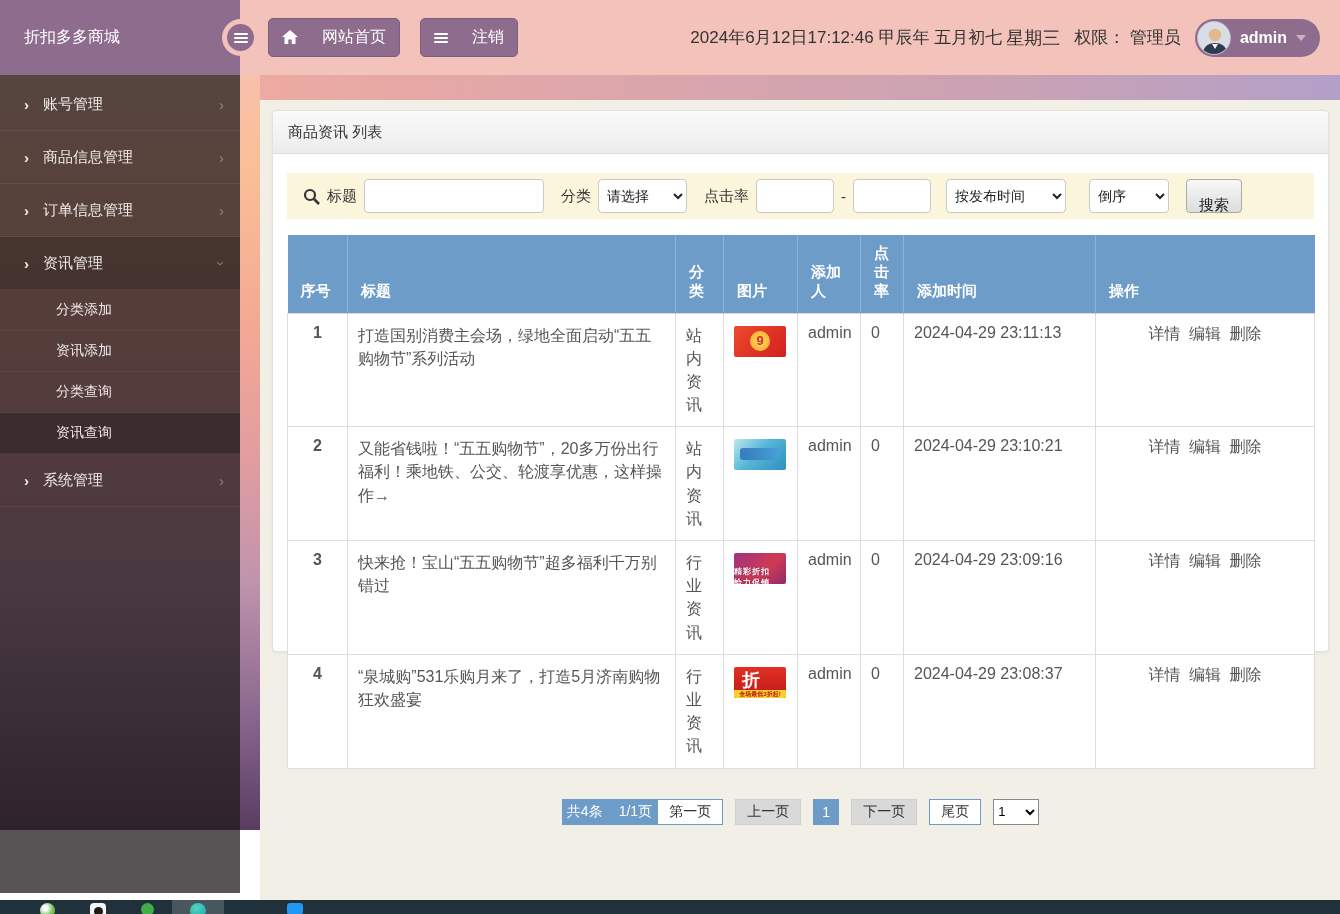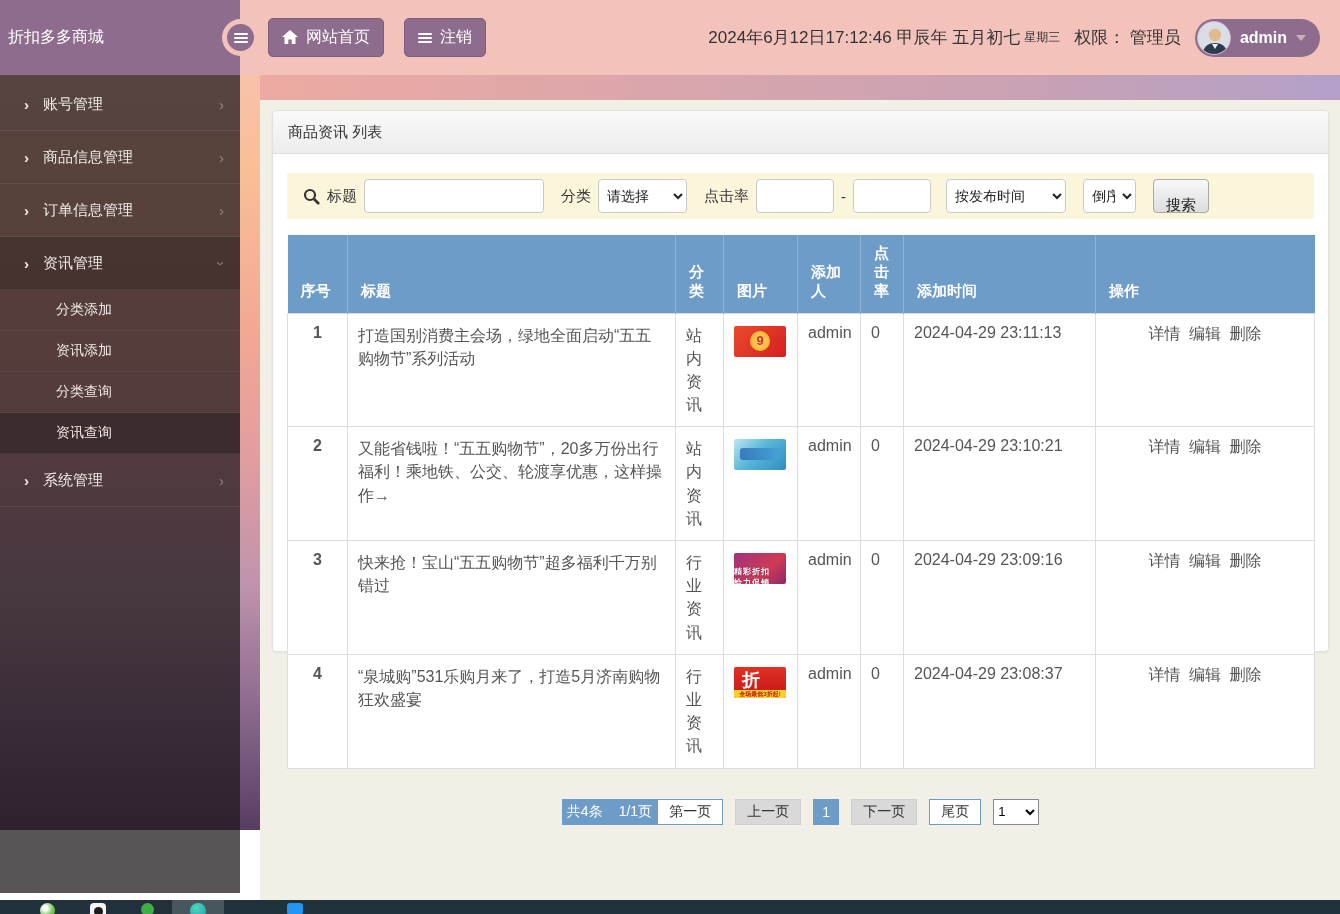--- a/index.html
+++ b/index.html
@@ -9,21 +9,21 @@
 
   
   #bg-left { left:0; top:0; width:260px; height:830px;
     background:linear-gradient(180deg,#f5c3bb 0%,#fabf97 20%,#f2a893 40%,#e29d9f 55%,#c094ad 70%,#8d6b90 85%,#593c62 100%); }
   #bg-band { left:260px; top:75px; width:1080px; height:25px;
     background:linear-gradient(90deg,#edaaa2 0%,#c9a2b4 70%,#b3a0c8 100%); }
   #main-bg { left:260px; top:100px; width:1080px; height:800px; background:#f2efe6; }
 
   
   #sidebar-header { left:0; top:0; width:240px; height:75px; background:#8d6c8d; color:#fff;
-    display:flex; align-items:center; padding-left:8px; font-size:16px; z-index:5; }
+    display:flex; align-items:center; padding-left:24px; font-size:16px; z-index:5; }
   #sidebar-menu { left:0; top:75px; width:240px; height:818px; background:rgba(32,26,28,0.75);
     z-index:4; padding-top:3px; color:#efe9e7; }
   .mitem { height:53px; display:flex; align-items:center; padding:0 16px 0 24px;
     border-bottom:1px solid rgba(255,255,255,0.07); cursor:pointer; font-size:15px; }
   .mitem .larr { font-size:15px; font-weight:bold; margin-right:14px; }
   .mitem .rarr { margin-left:auto; color:rgba(255,255,255,0.35); font-size:15px; }
   .mitem.expanded { background:rgba(0,0,0,0.18); }
   .mitem.expanded .rarr { transform:rotate(90deg); }
   .subitem { height:41px; display:flex; align-items:center; padding-left:56px;
     font-size:14px; cursor:pointer; border-bottom:1px solid rgba(255,255,255,0.05); }
@@ -31,27 +31,27 @@
 
   
   #topbar { left:240px; top:0; width:1100px; height:75px; background:#f3c2ba; z-index:6;
     display:flex; align-items:center; }
   #notch-pink { position:absolute; left:-18px; top:19px; width:37px; height:37px;
     border-radius:50%; background:#f3c2ba; }
   #notch-purple { position:absolute; left:-13px; top:24px; width:27px; height:27px;
     border-radius:50%; background:#8d6c8d; display:flex; align-items:center; justify-content:center; }
   .bars { display:inline-block; width:14px; }
   .bars i { display:block; height:2px; background:#fff; margin:2px 0; border-radius:1px; }
-  .navbtn { display:flex; align-items:center; gap:8px; background:#8d6c8d; color:#fff;
+  .navbtn { display:flex; align-items:center; gap:24px; background:#8d6c8d; color:#fff;
     border:1px solid #7c5e7d; border-radius:5px; padding:8px 13px; font-size:16px; cursor:pointer;justify-content:flex-end; }
   #btn-home { margin-left:28px; }
   #btn-logout { margin-left:20px; }
   #topbar-right { margin-left:auto; display:flex; align-items:center; padding-right:20px; }
   #datetime { font-size:17px; color:#333; }
-  #weekday { font-size:12px; color:#333; margin-left:4px; }
+  #weekday { font-size:18px; color:#333; margin-left:4px; }
   #role { font-size:17px; color:#333; margin-left:14px; }
   #user-pill { margin-left:14px; background:#8d6c8d; border-radius:19px; height:38px;
     display:flex; align-items:center; padding:0 14px 0 2px; cursor:pointer; }
   #avatar { width:34px; height:34px; border-radius:50%; overflow:hidden;
     background:linear-gradient(180deg,#dfe3ea,#aeb6c4); border:1px solid #cdb6cd; }
   #username { color:#fff; font-size:16px; font-weight:bold; margin-left:9px; }
   #user-caret { width:0; height:0; border-left:5px solid transparent; border-right:5px solid transparent;
     border-top:6px solid #cfaebc; margin-left:9px; }
 
   
@@ -62,21 +62,21 @@
     padding-left:15px; font-size:15px; color:#333;text-align:center; }
   #search-bar { margin:19px 14px 0 14px; height:46px; background:#fbf5dc; display:flex;
     align-items:center; padding-left:16px; gap:7px; font-size:15px; color:#333; }
   .sinput { height:34px; border:1px solid #c9c9c9; border-radius:4px; background:#fff; padding:0 8px; font-size:14px; }
   #inp-title { width:180px; margin-right:10px; }
   .sselect { height:34px; border:1px solid #c9c9c9; border-radius:4px; background:#fff;
     font-size:14px; padding:0 4px; color:#222; }
   #sel-cat { width:89px; margin-right:10px; }
   #inp-click1,#inp-click2 { width:78px; }
   #sel-time { width:120px; margin-left:8px; }
-  #sel-order { width:53px; margin-left:10px; }
+  #sel-order { width:80px; margin-left:16px; }
   #btn-search { margin-left:10px; height:34px; padding:16px 12px; font-size:15px; color:#222;
     background:linear-gradient(180deg,#f8f8f8,#ddd); border:1px solid #aaa; border-radius:4px; cursor:pointer; }
 
   
   #news-table { margin:16px 14px 0 14px; border-collapse:collapse; table-layout:fixed; width:1027px; }
   #news-table th { background:#6d9cc9; color:#fff; font-weight:bold; font-size:15px;
     text-align:left; vertical-align:bottom; padding:8px 8px 12px 13px; height:78px;
     border-right:1px solid #8fb3d6; }
   #news-table th:last-child { border-right:none; }
   #news-table td { border:1px solid #ddd; vertical-align:top; font-size:16px; color:#555;

